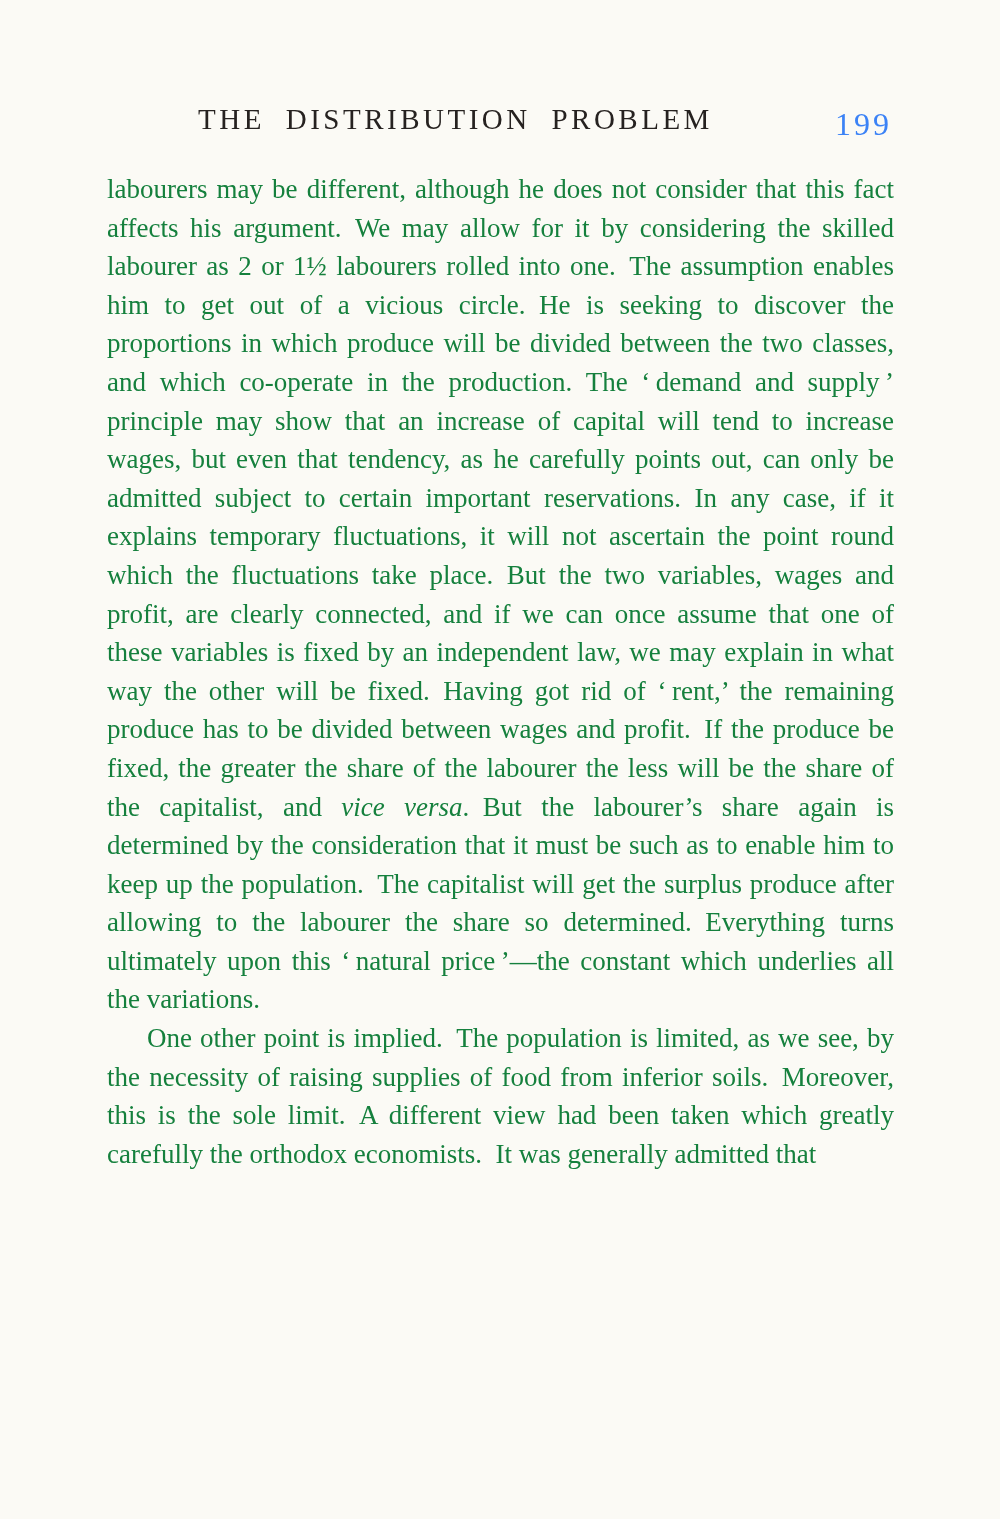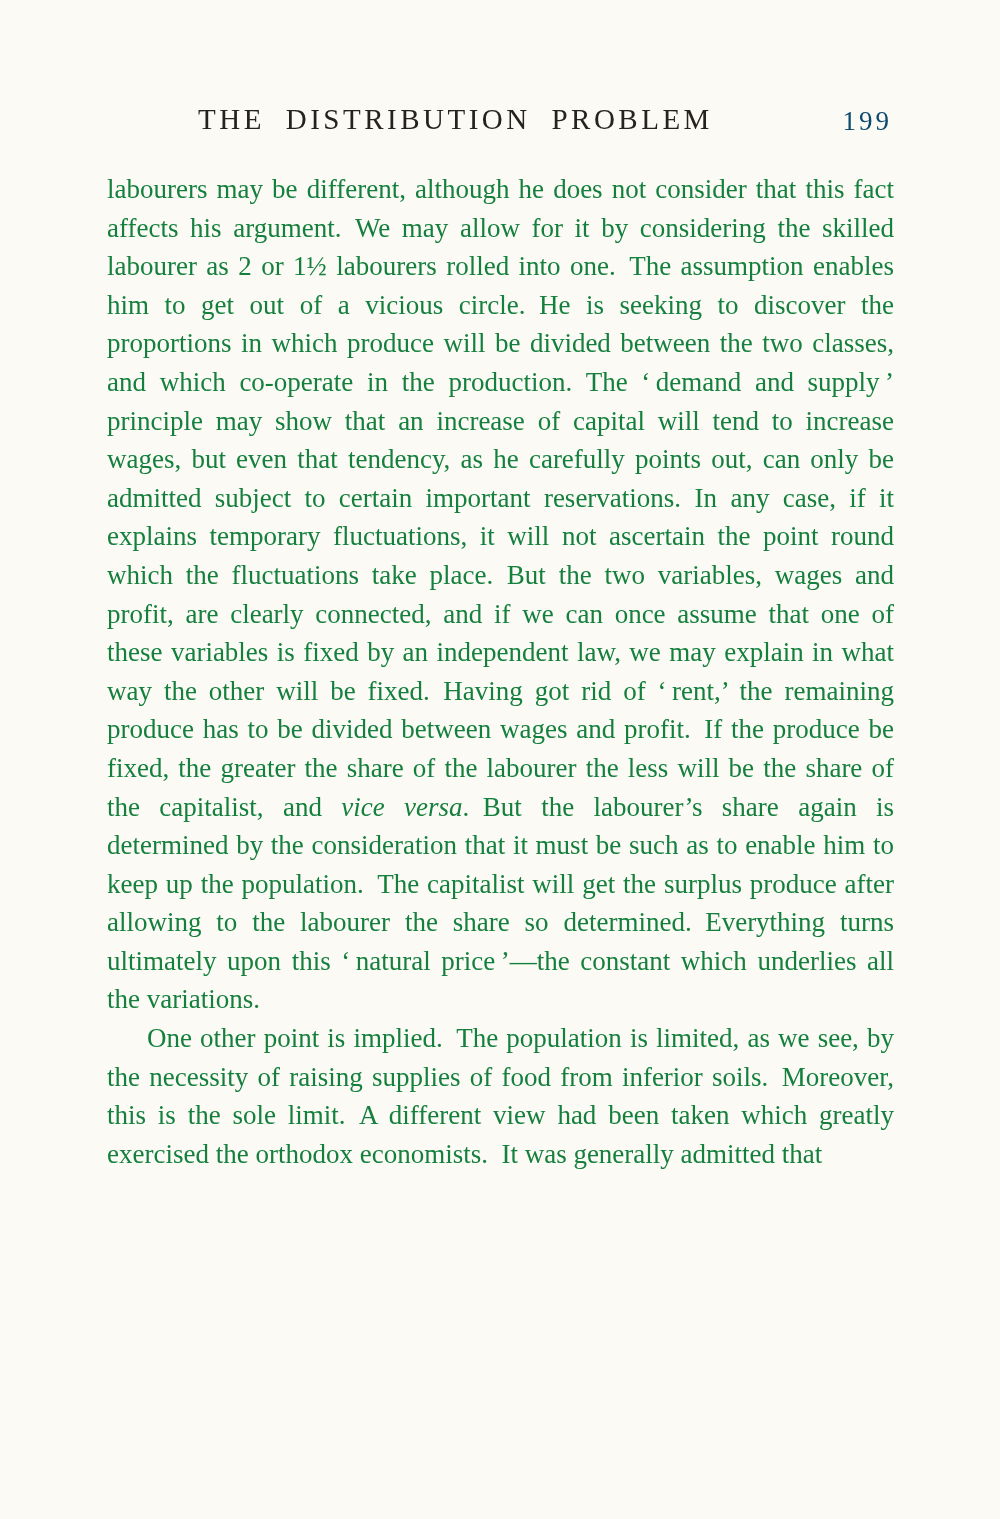--- a/index.html
+++ b/index.html
@@ -32,23 +32,23 @@
     font-size: 29px;
     letter-spacing: 3.5px;
     word-spacing: 10px;
     color: #262220;
     padding-right: 90px; 
   }
   .page-number {
     position: absolute;
     right: 2px;
     top: 3px;
-    font-size: 27px;
+    font-size: 32px;
     letter-spacing: 3px;
-    color: #0c4a6e;
+    color: #3b82f6;
     text-align: right;
   }
   .text-block {
     margin-top: 27px;
   }
   .text-block p {
     margin: 0;
     font-size: 27px;
     line-height: 38.6px;
     text-align: justify;
@@ -64,15 +64,15 @@
 </head>
 <body>
 
 <div class="page">
   <div class="page-header">
     <div class="running-title">THE DISTRIBUTION PROBLEM</div>
     <div class="page-number">199</div>
   </div>
   <div class="text-block">
       <p class=""><span>labourers may be different, although he does not consider that this fact affects his argument. We may allow for it by considering the skilled labourer as 2 or 1½ labourers rolled into one. The assumption enables him to get out of a vicious circle. He is seeking to discover the proportions in which produce will be divided between the two classes, and which co-operate in the production. The ‘ demand and supply ’ principle may show that an increase of capital will tend to increase wages, but even that tendency, as he carefully points out, can only be admitted subject to certain important reservations. In any case, if it explains temporary fluctuations, it will not ascertain the point round which the fluctuations take place. But the two variables, wages and profit, are clearly connected, and if we can once assume that one of these variables is fixed by an independent law, we may explain in what way the other will be fixed. Having got rid of ‘ rent,’ the remaining produce has to be divided between wages and profit. If the produce be fixed, the greater the share of the labourer the less will be the share of the capitalist, and </span><em>vice versa</em><span>. But the labourer’s share again is determined by the consideration that it must be such as to enable him to keep up the population. The capitalist will get the surplus produce after allowing to the labourer the share so determined. Everything turns ultimately upon this ‘ natural price ’—the constant which underlies all the variations.</span></p>
-      <p class="indent"><span>One other point is implied. The population is limited, as we see, by the necessity of raising supplies of food from inferior soils. Moreover, this is the sole limit. A different view had been taken which greatly exercised the orthodox economists. It was generally admitted that</span></p>
+      <p class="indent"><span>One other point is implied. The population is limited, as we see, by the necessity of raising supplies of food from inferior soils. Moreover, this is the sole limit. A different view had been taken which greatly carefully the orthodox economists. It was generally admitted that</span></p>
     </div>
 </div>
 
 </body></html>

